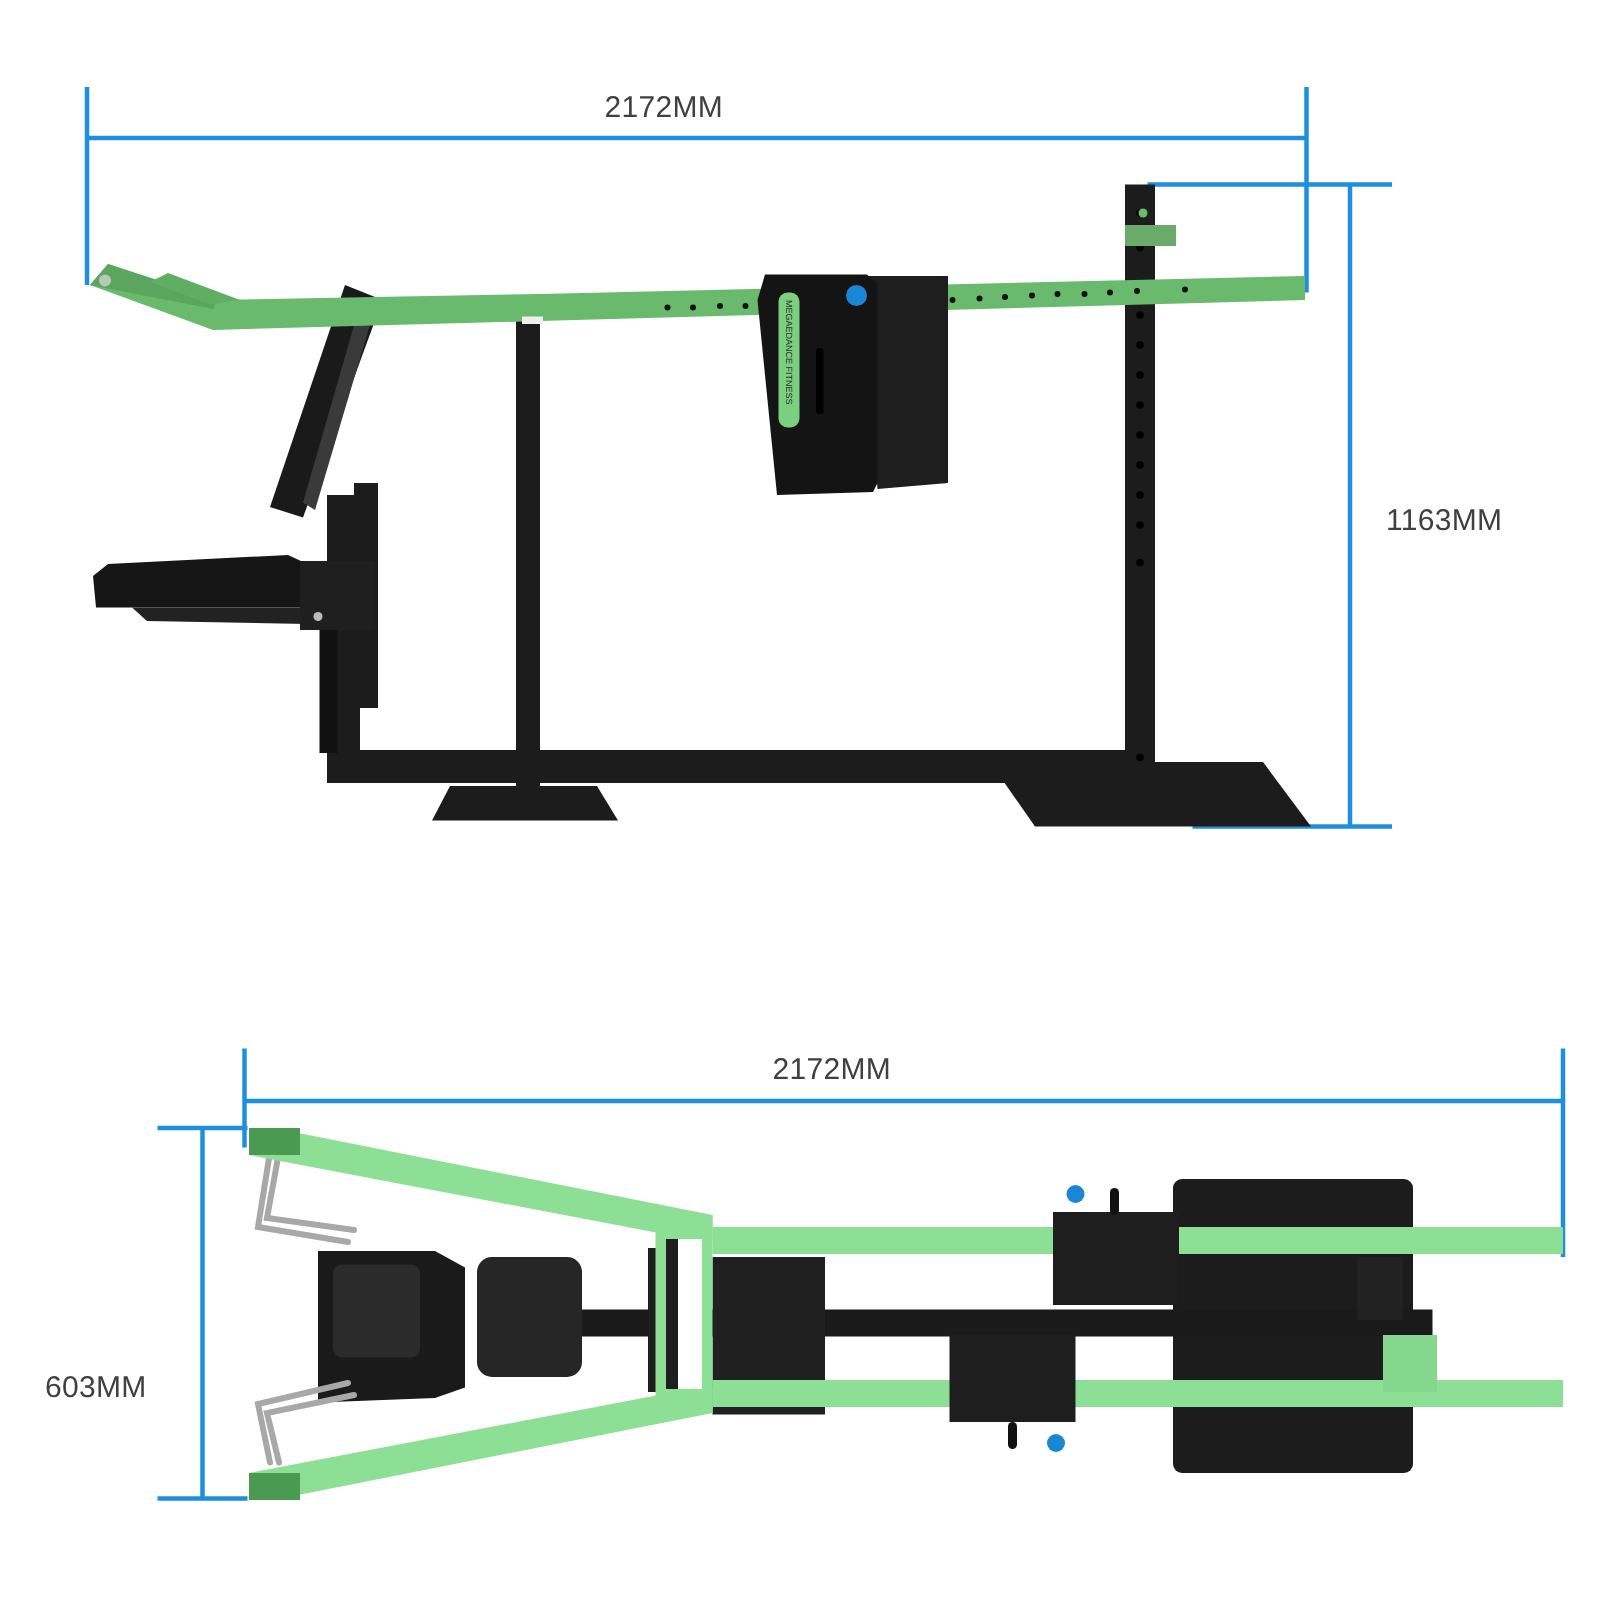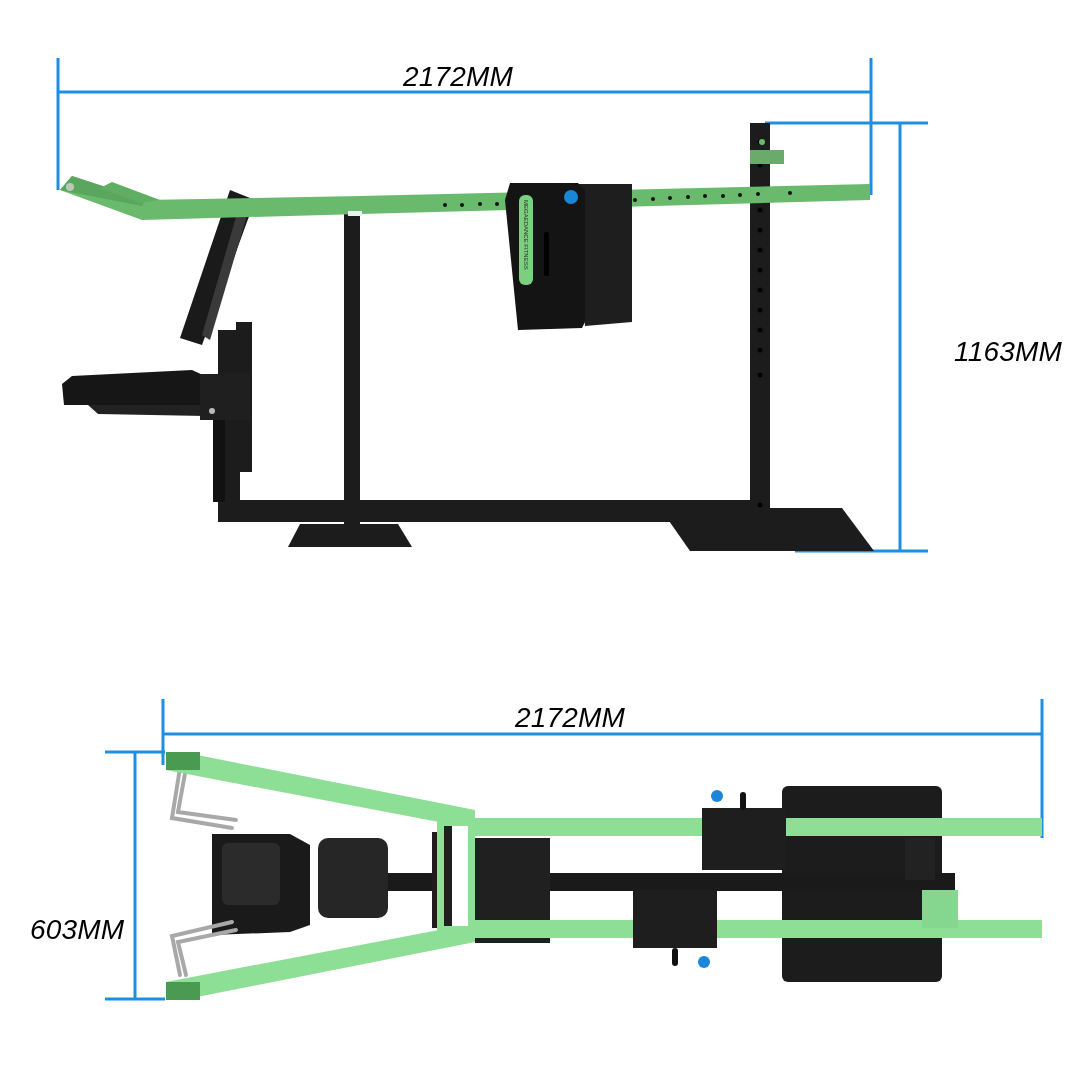--- a/index.html
+++ b/index.html
@@ -1,20 +1,20 @@
 <!DOCTYPE html>
 <html><head>
 <meta charset="utf-8">
 <style>
   html, body { margin: 0; padding: 0; background: #ffffff; }
   body { width: 1080px; height: 1080px; position: relative; overflow: hidden; font-family: "Liberation Sans", sans-serif; }
   .canvas { position: absolute; left: 0; top: 0; width: 1080px; height: 1080px; }
-  .dim-label { position: absolute; color: #000000; font-family: "Liberation Sans", sans-serif; font-size: 28px; letter-spacing: 0.2px; white-space: nowrap; font-style: italic; }
+  .dim-label { position: absolute; color: #404040; font-family: "Liberation Sans", sans-serif; font-size: 20px; letter-spacing: 0.2px; white-space: nowrap; }
   #lbl-side-width { left: 403px; top: 61px; }
-  #lbl-side-height { left: 954px; top: 336px; }
+  #lbl-side-height { left: 924px; top: 336px; }
   #lbl-top-width { left: 515px; top: 702px; }
   #lbl-top-depth { left: 30px; top: 914px; }
 </style>
 </head>
 <body>
 
 <svg class="canvas" viewBox="0 0 1080 1080" xmlns="http://www.w3.org/2000/svg">
 
   <g>
 

